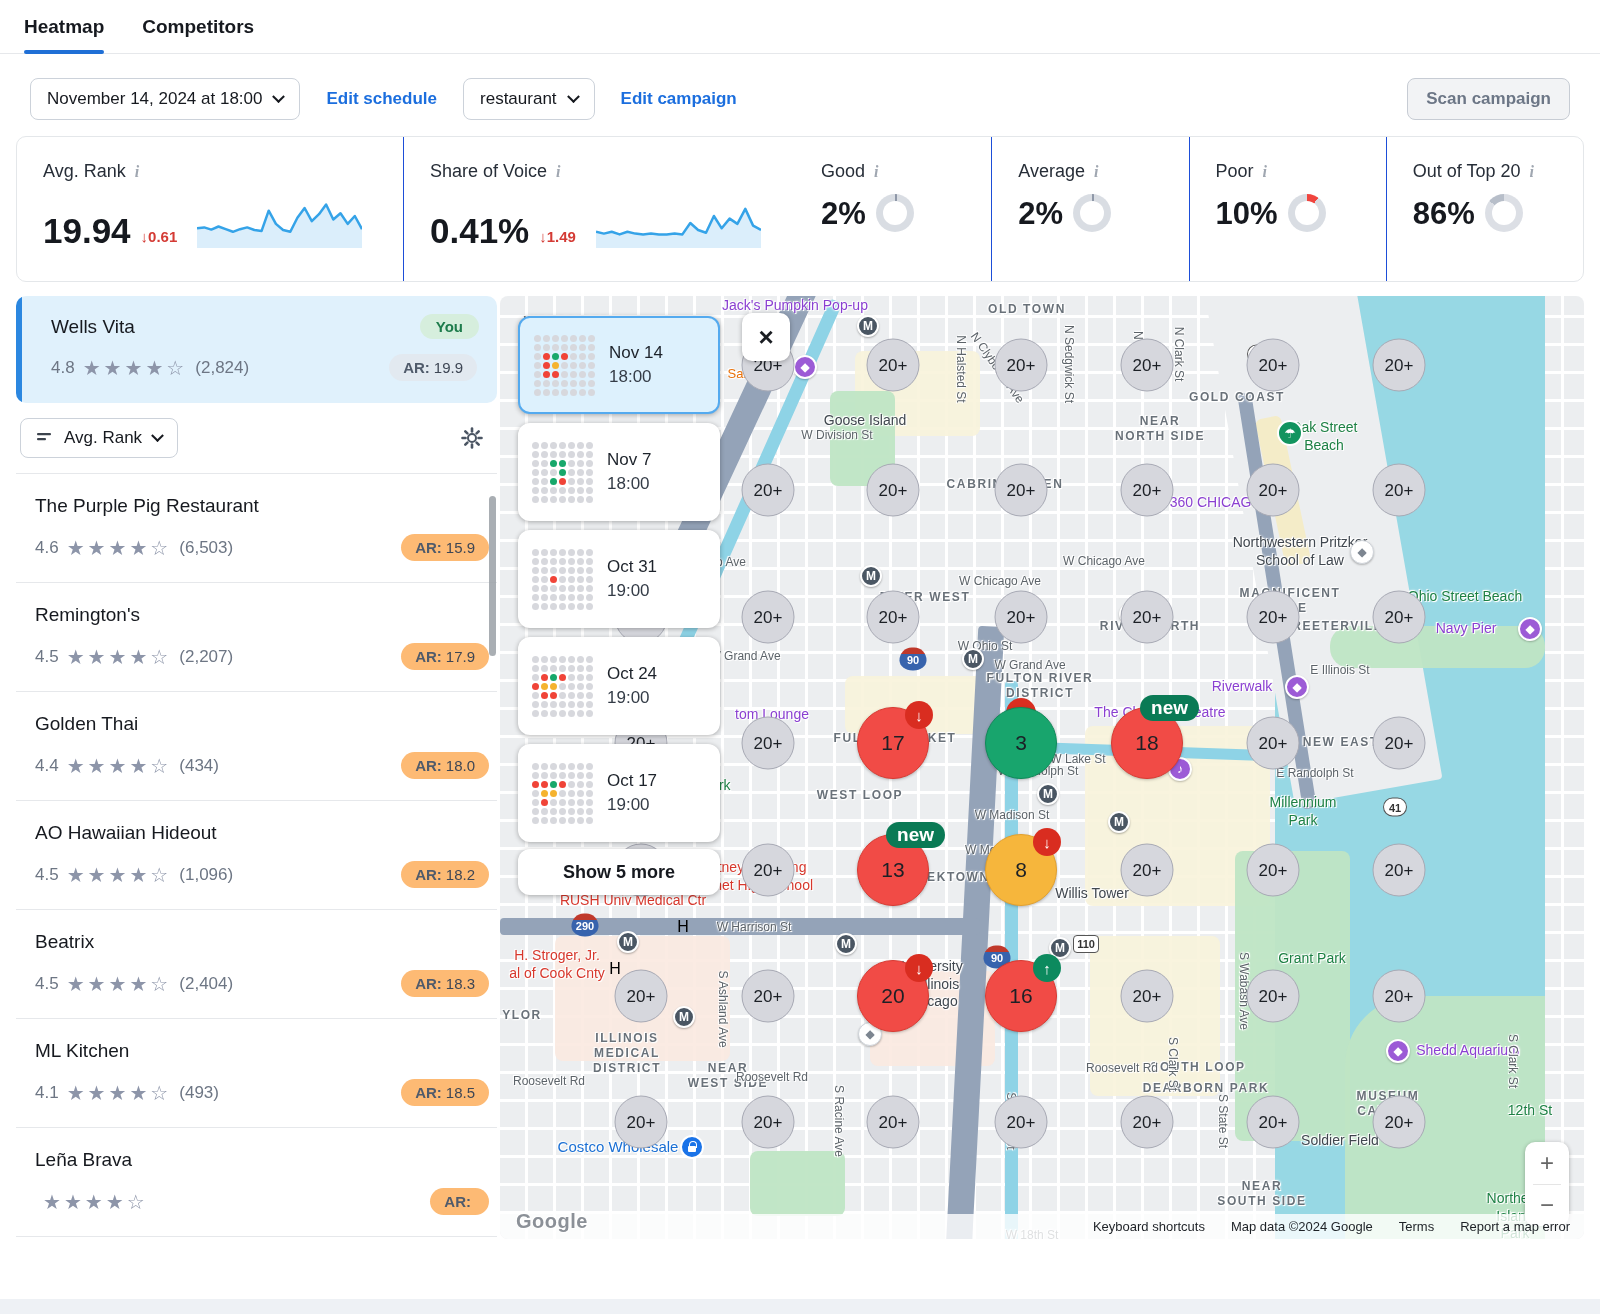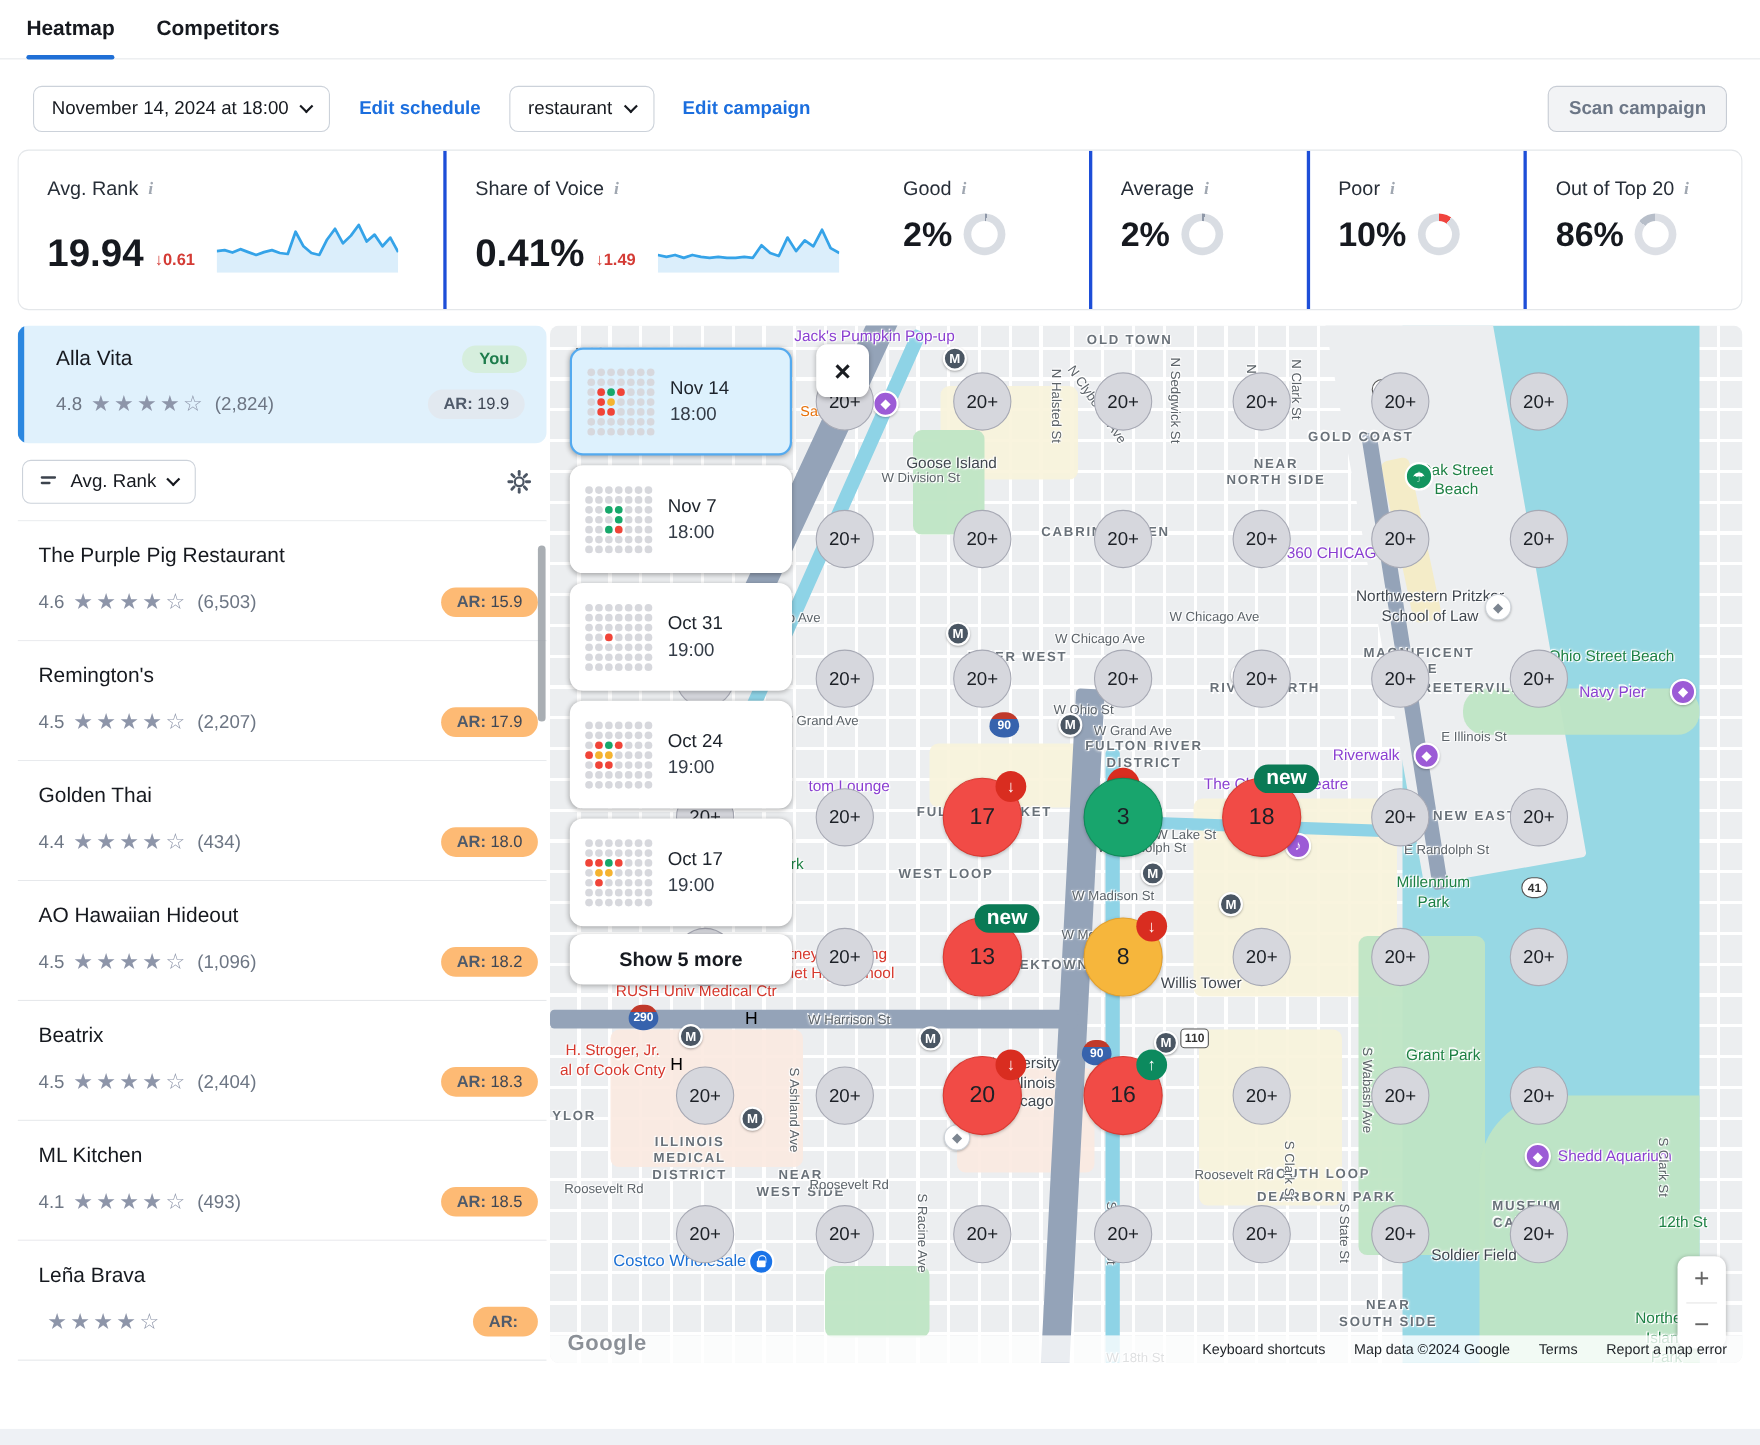--- a/index.html
+++ b/index.html
@@ -16,21 +16,21 @@
   .toolbar{display:flex;align-items:center;gap:26px;margin:24px 16px 0;padding:0 14px}
   .select-btn{display:inline-flex;align-items:center;gap:12px;border:1px solid #ccd2da;border-radius:8px;background:#fff;padding:10px 16px;font-size:17px;color:#16191f;cursor:pointer}
   .chev{width:9px;height:9px;border-right:2px solid #16191f;border-bottom:2px solid #16191f;transform:rotate(45deg) translate(-2px,-2px)}
   .blue-link{color:#1b6ede;font-size:17px;font-weight:600;text-decoration:none;cursor:pointer}
   .toolbar .spacer{flex:1}
   .scan-btn{border:1px solid #c7ccd4;background:#f2f3f5;color:#6c7686;font-size:17px;font-weight:600;border-radius:8px;padding:10px 18px;cursor:pointer}
 
   
   .stats{display:flex;align-items:stretch;margin:16px 16px 0;border:1px solid #e4e7ea;border-radius:10px;height:146px;overflow:hidden}
   .stat{padding:24px 26px;display:flex;flex-direction:column;justify-content:flex-start}
-  .stat + .stat{border-left:3px solid #1d4ed8}
+  .stat + .stat{border-left:1px solid #1d4ed8}
   .stat-label{display:flex;align-items:center;gap:9px;font-size:18px;color:#272e38}
   .info-i{font-family:"Liberation Serif",serif;font-style:italic;font-weight:700;color:#a0a7b1;font-size:16px}
   .stat-valrow{display:flex;align-items:flex-end;gap:10px;margin-top:14px}
   .big-val{font-size:35px;font-weight:800;color:#16191f;line-height:1}
   .delta{color:#d43b35;font-size:15px;font-weight:600;padding-bottom:3px;white-space:nowrap}
   .spark{margin-left:10px}
   .donut-wrap{display:flex;align-items:center;gap:10px;margin-top:12px}
   .donut-val{font-size:31px;font-weight:800;color:#16191f;line-height:1}
   .donut{position:relative;width:38px;height:38px;border-radius:50%}
   .donut::after{content:"";position:absolute;inset:7px;background:#fff;border-radius:50%}
@@ -231,21 +231,21 @@
        <span class="donut" style="background:conic-gradient(#dcdfe5 0 86%, #b7bec9 86% 100%)"></span>
      </div>
    </div>
       </div>
   </div>
 
   <div class="content">
 
     <div class="sidebar">
       <div class="you-card">
-        <div class="biz-name">Alla Vita</div>
+        <div class="biz-name">Wells Vita</div>
         <span class="you-pill">You</span>
         <div class="meta">
           <span class="rate-val">4.8</span>
           <span class="stars">★★★★☆</span>
           <span class="rev">(2,824)</span>
           <span class="ar-pill"><b>AR:</b><span>19.9</span></span>
         </div>
       </div>
 
       <div class="sort-row">
@@ -437,21 +437,21 @@
           <div class="lbl c-st" style="left:604px;top:265px;transform:translate(-50%,-50%) rotate(0deg)">W Chicago Ave</div>
           <div class="lbl c-st" style="left:485px;top:350px;transform:translate(-50%,-50%) rotate(0deg)">W Ohio St</div>
           <div class="lbl c-st" style="left:245px;top:360px;transform:translate(-50%,-50%) rotate(0deg)">W Grand Ave</div>
           <div class="lbl c-st" style="left:530px;top:369px;transform:translate(-50%,-50%) rotate(0deg)">W Grand Ave</div>
           <div class="lbl c-st" style="left:578px;top:463px;transform:translate(-50%,-50%) rotate(0deg)">W Lake St</div>
           <div class="lbl c-st" style="left:538px;top:475px;transform:translate(-50%,-50%) rotate(0deg)">W Randolph St</div>
           <div class="lbl c-st" style="left:815px;top:477px;transform:translate(-50%,-50%) rotate(0deg)">E Randolph St</div>
           <div class="lbl c-st" style="left:840px;top:374px;transform:translate(-50%,-50%) rotate(0deg)">E Illinois St</div>
           <div class="lbl c-st" style="left:512px;top:519px;transform:translate(-50%,-50%) rotate(0deg)">W Madison St</div>
           <div class="lbl c-st" style="left:500px;top:554px;transform:translate(-50%,-50%) rotate(0deg)">W Monroe St</div>
-          <div class="lbl c-st" style="left:272px;top:631px;transform:translate(-50%,-50%) rotate(0deg)">W Harrison St</div>
+          <div class="lbl c-st" style="left:254px;top:631px;transform:translate(-50%,-50%) rotate(0deg)">W Harrison St</div>
           <div class="lbl c-st" style="left:49px;top:785px;transform:translate(-50%,-50%) rotate(0deg)">Roosevelt Rd</div>
           <div class="lbl c-st" style="left:272px;top:781px;transform:translate(-50%,-50%) rotate(0deg)">Roosevelt Rd</div>
           <div class="lbl c-st" style="left:622px;top:772px;transform:translate(-50%,-50%) rotate(0deg)">Roosevelt Rd</div>
           <div class="lbl c-st" style="left:532px;top:939px;transform:translate(-50%,-50%) rotate(0deg)">W 18th St</div>
           <div class="lbl c-st" style="left:460px;top:73px;transform:translate(-50%,-50%) rotate(90deg)">N Halsted St</div>
           <div class="lbl c-st" style="left:497px;top:72px;transform:translate(-50%,-50%) rotate(55deg)">N Clybourn Ave</div>
           <div class="lbl c-st" style="left:568px;top:68px;transform:translate(-50%,-50%) rotate(90deg)">N Sedgwick St</div>
           <div class="lbl c-st" style="left:637px;top:63px;transform:translate(-50%,-50%) rotate(90deg)">N Wells St</div>
           <div class="lbl c-st" style="left:678px;top:58px;transform:translate(-50%,-50%) rotate(90deg)">N Clark St</div>
           <div class="lbl c-st" style="left:222px;top:713px;transform:translate(-50%,-50%) rotate(90deg)">S Ashland Ave</div>

